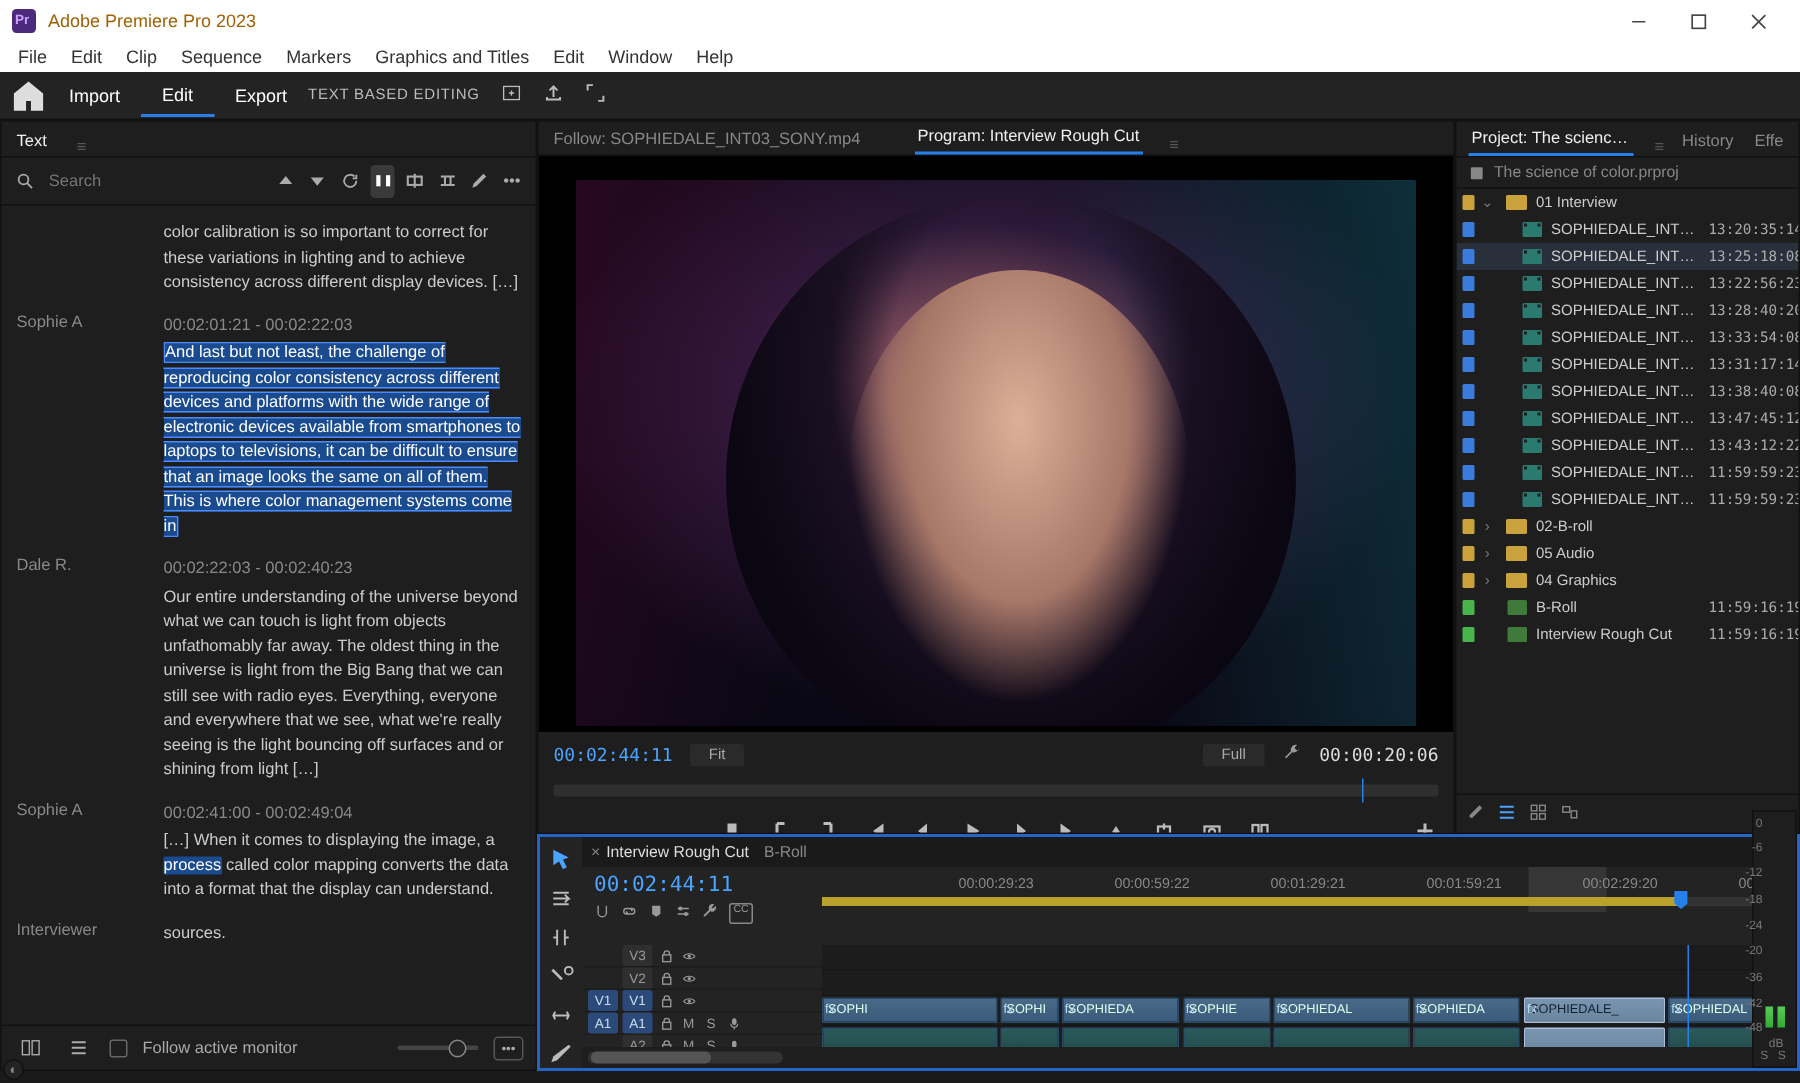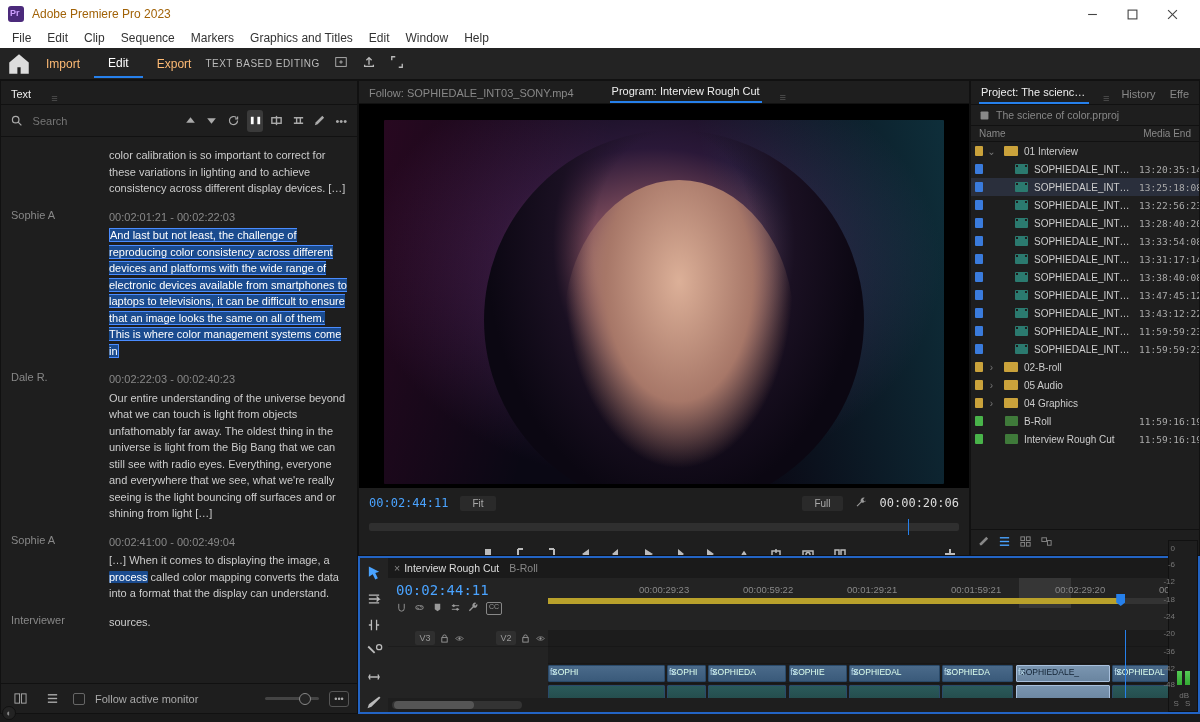--- a/index.html
+++ b/index.html
@@ -11,21 +11,21 @@
   .titlebar .title{flex:0 0 auto}
   .titlebar .spacer{flex:1}
   .win-btn{width:40px;height:28px;display:flex;align-items:center;justify-content:center;color:#444}
   .win-btn svg{width:11px;height:11px}
   
   .menubar{height:20px;background:#fff;color:#333;display:flex;align-items:center;padding:0 6px;font-size:12px;gap:4px}
   .menubar span{padding:2px 6px}
   
   .wsbar{height:32px;background:#232323;display:flex;align-items:center;padding:0 6px;color:#bbb;font-size:12px;border-bottom:1px solid #111}
   .wsbar .home-icon{width:26px;height:24px;display:flex;align-items:center;justify-content:center;color:#ddd}
-  .wsbar .tab{padding:6px 14px;color:#fdba74}
+  .wsbar .tab{padding:6px 14px;color:#ffffff}
   .wsbar .tab.active{color:#fff;border-bottom:2px solid #2680eb}
   .wsbar .center{flex:1;text-align:center;color:#ccc}
   .wsbar .center .edited{color:#777;margin-left:4px}
   .wsbar .right{display:flex;align-items:center;gap:14px}
   .wsbar .right svg{width:14px;height:14px;color:#bbb}
   
   .content{flex:1;display:grid;grid-template-columns:358px 612px 230px;grid-template-rows:476px 158px}
   .panel{background:#1e1e1e;border:1px solid #111;display:flex;flex-direction:column;overflow:hidden}
   .panel-tabs{height:24px;display:flex;align-items:flex-end;padding:0 8px;gap:14px;border-bottom:1px solid #111;font-size:11px;color:#888}
   .panel-tabs .ptab{padding:4px 2px}
@@ -113,21 +113,21 @@
   .tl-head-left{width:160px;padding:4px 8px}
   .tl-tc{color:#4aa3ff;font-size:14px;font-family:monospace;margin-bottom:4px}
   .tl-icons{display:flex;gap:7px;color:#999}
   .tl-icons svg{width:11px;height:11px}
   .tl-ruler{flex:1;position:relative;font-size:9.5px;color:#888;font-family:monospace}
   .tl-ruler .tick{position:absolute;top:6px}
   .tl-ruler .wa{position:absolute;top:20px;left:0;right:0;height:6px;background:linear-gradient(to right,#b9a12b 0%,#b9a12b 88%,#333 88%)}
   .tl-ruler .wa .ph{position:absolute;right:11.2%;top:-4px;width:9px;height:12px;background:#2680eb;clip-path:polygon(0 0,100% 0,100% 70%,50% 100%,0 70%)}
   .tl-ruler .ovr{position:absolute;top:0;left:72.5%;width:8%;height:30px;background:rgba(200,200,200,.12)}
   .tl-tracks{flex:1;display:flex;background:#1a1a1a;overflow:hidden;position:relative}
-  .trk-head{width:160px;background:#232323;display:flex;}
+  .trk-head{width:160px;background:#232323;display:flex;flex-direction:column}
   .trk{display:flex;align-items:center;height:17px;gap:3px;padding:0 4px;font-size:9px;color:#bbb;border-bottom:1px solid #1c1c1c}
   .trk.tall{height:20px}
   .trk .src{width:20px;height:14px;background:#2b4a7a;color:#cde;display:flex;align-items:center;justify-content:center;border-radius:2px;font-size:9px}
   .trk .src.off{background:transparent;color:#888}
   .trk .lbl{width:20px;height:14px;background:#2b4a7a;color:#cde;display:flex;align-items:center;justify-content:center;border-radius:2px;font-size:9px}
   .trk .lbl.off{background:#2f2f2f;color:#999}
   .trk .ic{width:12px;height:12px;color:#999;display:flex;align-items:center;justify-content:center}
   .trk .ic svg{width:9px;height:9px}
   .trk-lanes{flex:1;position:relative}
   .lane{position:absolute;left:0;right:0;height:17px;border-bottom:1px solid #171717;background:#1c1c1c}
@@ -416,24 +416,20 @@
       <span class="grip">≡</span>
       <span class="ptab">History</span>
       <span class="ptab">Effe</span>
     </div>
     <div class="proj-head">
       <svg viewBox="0 0 14 14" fill="currentColor">
           <rect x="2" y="2" width="10" height="10" rx="1"></rect>
         </svg>
       <span>The science of color.prproj</span>
     </div>
-    <div class="proj-cols">
-        <span>Name</span>
-        <span>Media End</span>
-      </div>
     <div class="proj-list" id="proj-list">
         <div class="prow folder">
           <div class="chip" style="background: rgb(202, 162, 59);"></div>
           <div class="disc">⌄</div>
           <div style="width: 0px;"></div>
           <div class="ficon">
             <div class="bin-ic"></div>
           </div>
           <div class="nm">01 Interview</div>
           <div class="tcv"></div>

